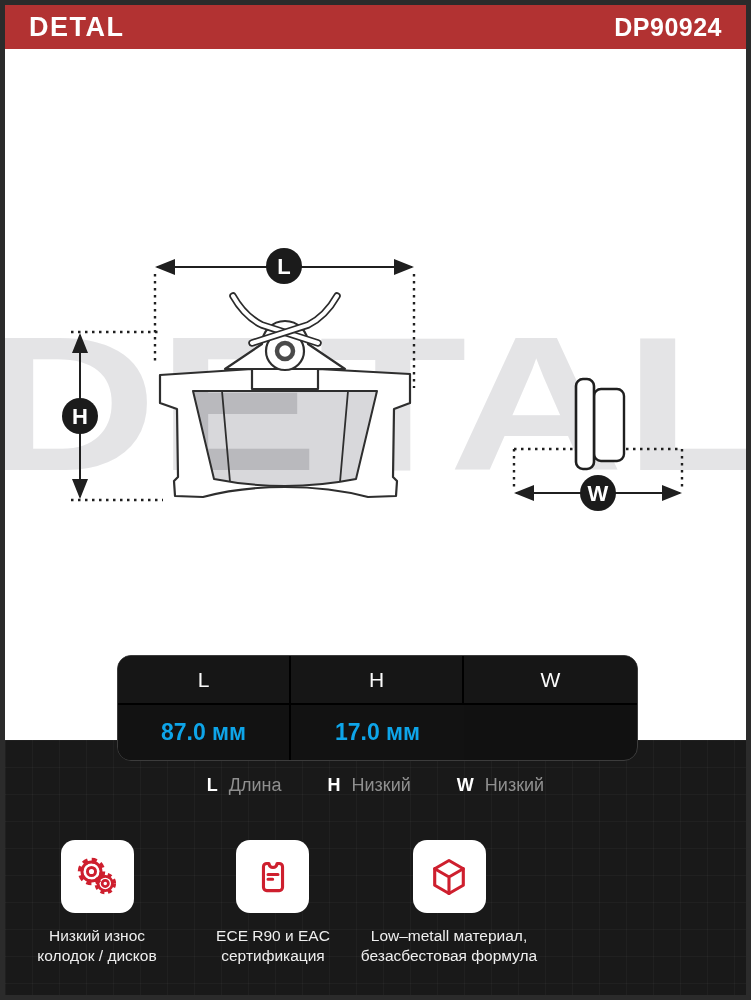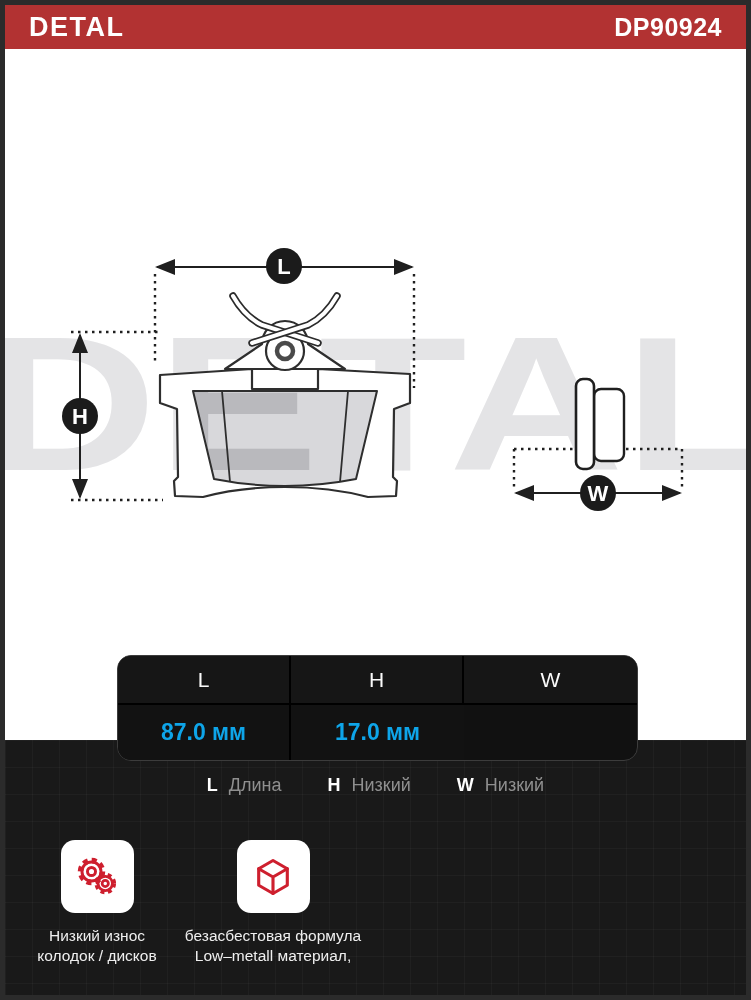--- a/index.html
+++ b/index.html
@@ -173,28 +173,40 @@
           <circle cx="16.5" cy="15.5" r="1.7" stroke-width="1.5"></circle>
         </svg>
       </div>
       <div class="feature-label">
         <div>Низкий износ</div>
         <div>колодок / дисков</div>
       </div>
     </div>
 
 
+    <div class="feature">
+      <div class="tile">
+        <svg width="44" height="44" viewBox="0 0 24 24" fill="none" stroke="#ce1f2e" stroke-width="1.7" stroke-linecap="round" stroke-linejoin="round">
+          <path d="M14.2,4.6 a2.2,2.2 0 0 1 -4.4,0 H8.6 a1.8,1.8 0 0 0 -1.8,1.8 V17.6 a1.8,1.8 0 0 0 1.8,1.8 H15.4 a1.8,1.8 0 0 0 1.8,-1.8 V6.4 a1.8,1.8 0 0 0 -1.8,-1.8 Z"></path>
+          <path d="M9.3,10.6 H14.7 M9.3,13.2 H11.8"></path>
+        </svg>
+      </div>
+      <div class="feature-label">
+        <div>ECE R90 и EAC</div>
+        <div>сертификация</div>
+      </div>
+    </div>
 
     <div class="feature">
       <div class="tile">
         <svg width="44" height="44" viewBox="0 0 24 24" fill="none" stroke="#ce1f2e" stroke-width="1.7" stroke-linecap="round" stroke-linejoin="round">
           <path d="M12,3 L19.8,7.5 V16.5 L12,21 L4.2,16.5 V7.5 Z"></path>
           <path d="M4.2,7.5 L12,12 L19.8,7.5 M12,12 V21"></path>
         </svg>
       </div>
       <div class="feature-label">
+        <div>Low–metall материал,</div>
         <div>безасбестовая формула</div>
-        <div>Low–metall материал,</div>
       </div>
     </div>
 
   </div>
 </div>
 
 </body></html>

